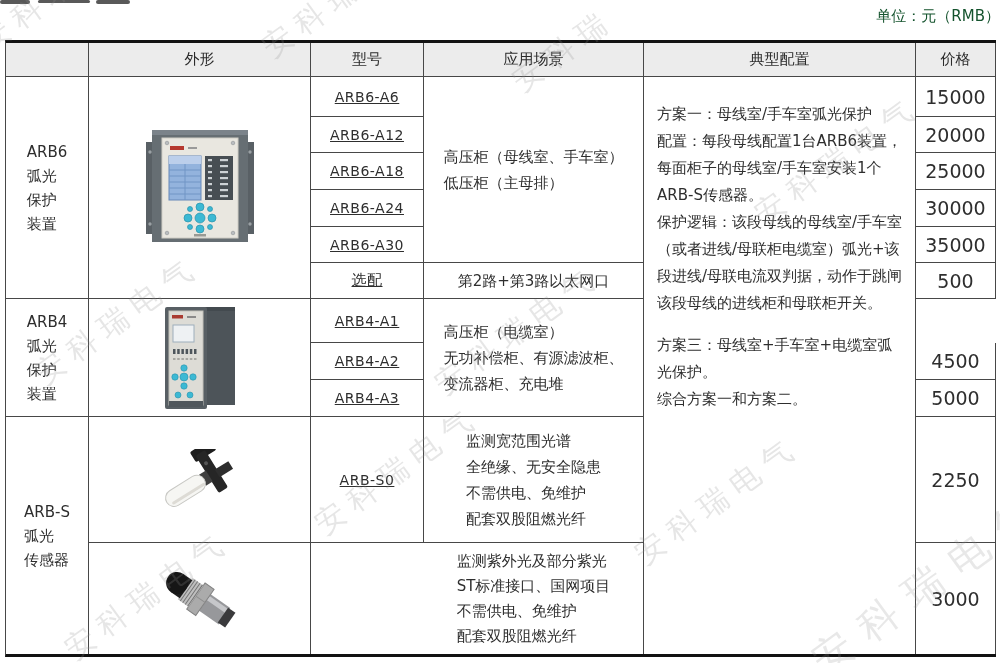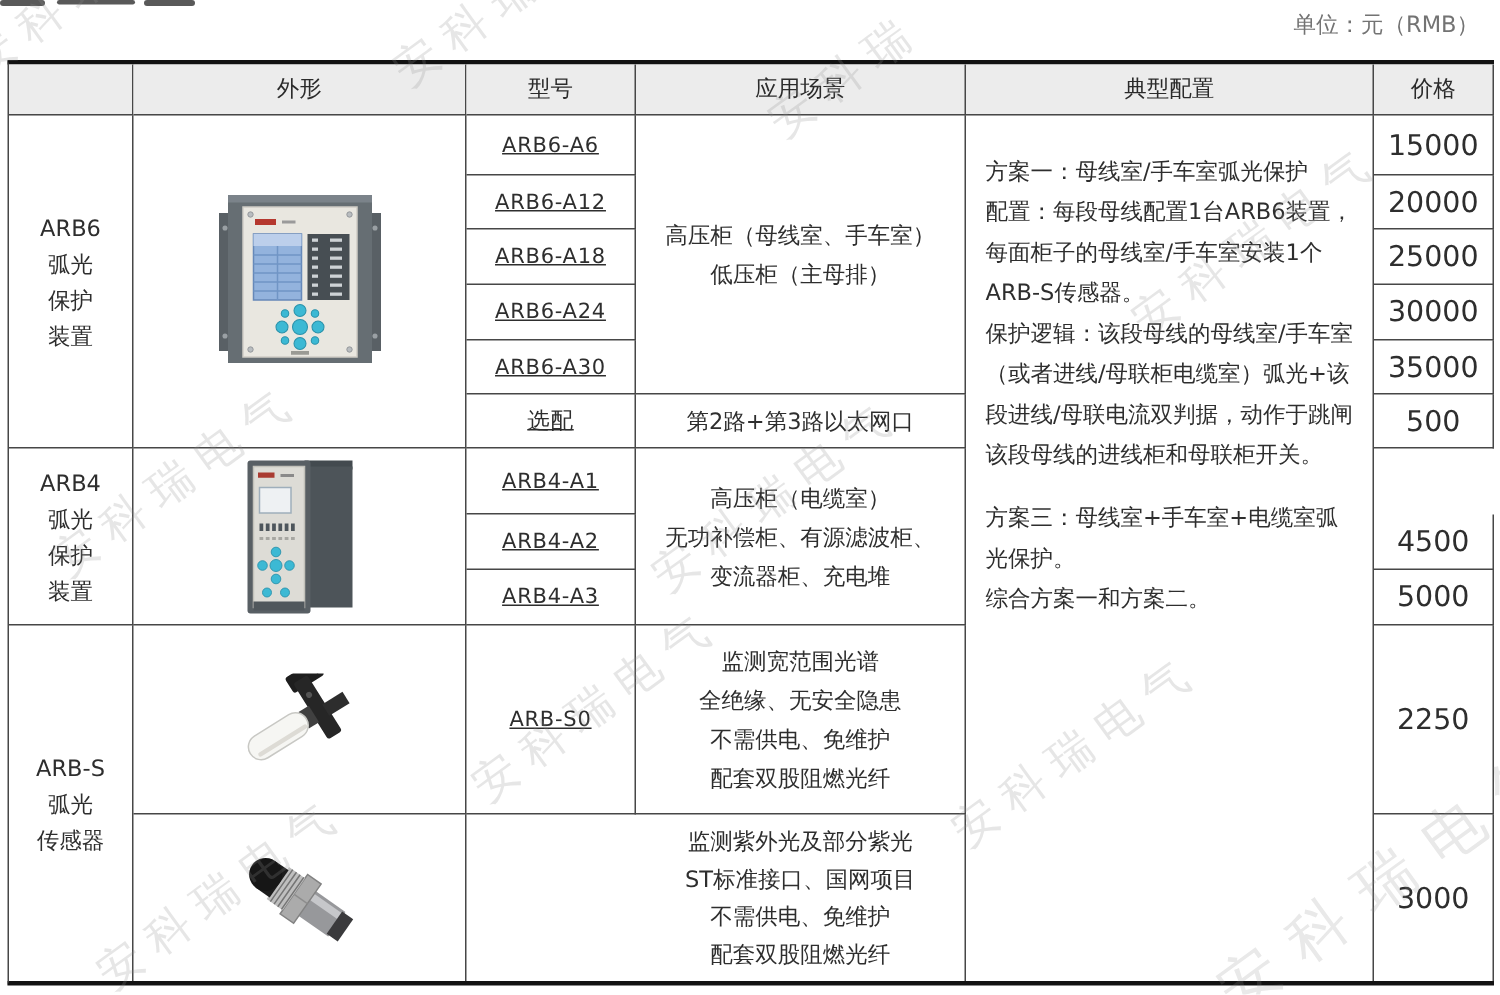--- a/index.html
+++ b/index.html
@@ -1,38 +1,38 @@
 <!DOCTYPE html>
 <html><head>
 <meta charset="utf-8">
 <style>
   html,body{margin:0;padding:0;}
   body{
     width:1000px;height:663px;position:relative;overflow:hidden;
     background:#ffffff;font-family:"DejaVu Sans",sans-serif;color:#2e2e2e;
   }
   .unit-label{
-    position:absolute;top:7px;right:14px;font-size:15px;color:#737373;z-index:6;
+    position:absolute;top:7px;right:0;font-size:15px;color:#14532d;z-index:6;
   }
   
   .price-table{
     position:absolute;left:5px;top:40px;z-index:2;
     display:grid;
     grid-template-columns:83px 222px 113px 220px 272px 80px;
     grid-template-rows:34px 40px 36px 37px 37px 36px 36px 44px 37px 37px 126px 111px;
     border-top:3px solid #121212;
     border-bottom:3px solid #121212;
     border-left:1px solid #474747;
     background:#fff;
   }
   .cell{
     border-right:1px solid #474747;
     border-bottom:1px solid #474747;
     display:flex;align-items:center;justify-content:center;
-    text-align:center;overflow:hidden;
+    text-align:left;overflow:hidden;
   }
   .head{background:#ececec;font-size:15px;color:#2b2b2b;}
   .pre{white-space:pre-line;}
   .group-label{font-size:15px;line-height:24px;}
   .model{font-size:14px;letter-spacing:0.5px;text-decoration:underline;}
   .scenario{font-size:15px;line-height:26px;}
   .price{font-size:19px;}
   .config-cell{
     display:block;text-align:left;
     padding:9px 10px 0 13px;font-size:15px;line-height:27px;

